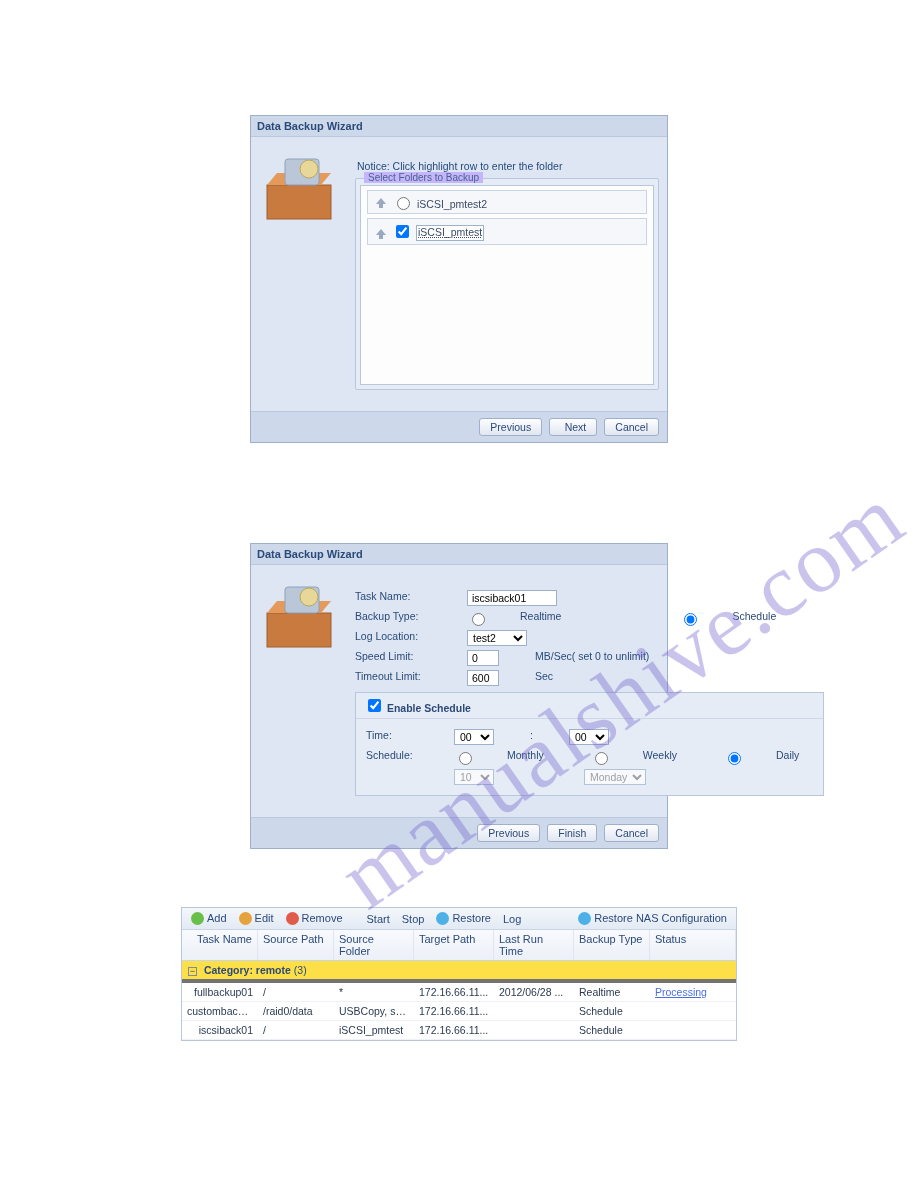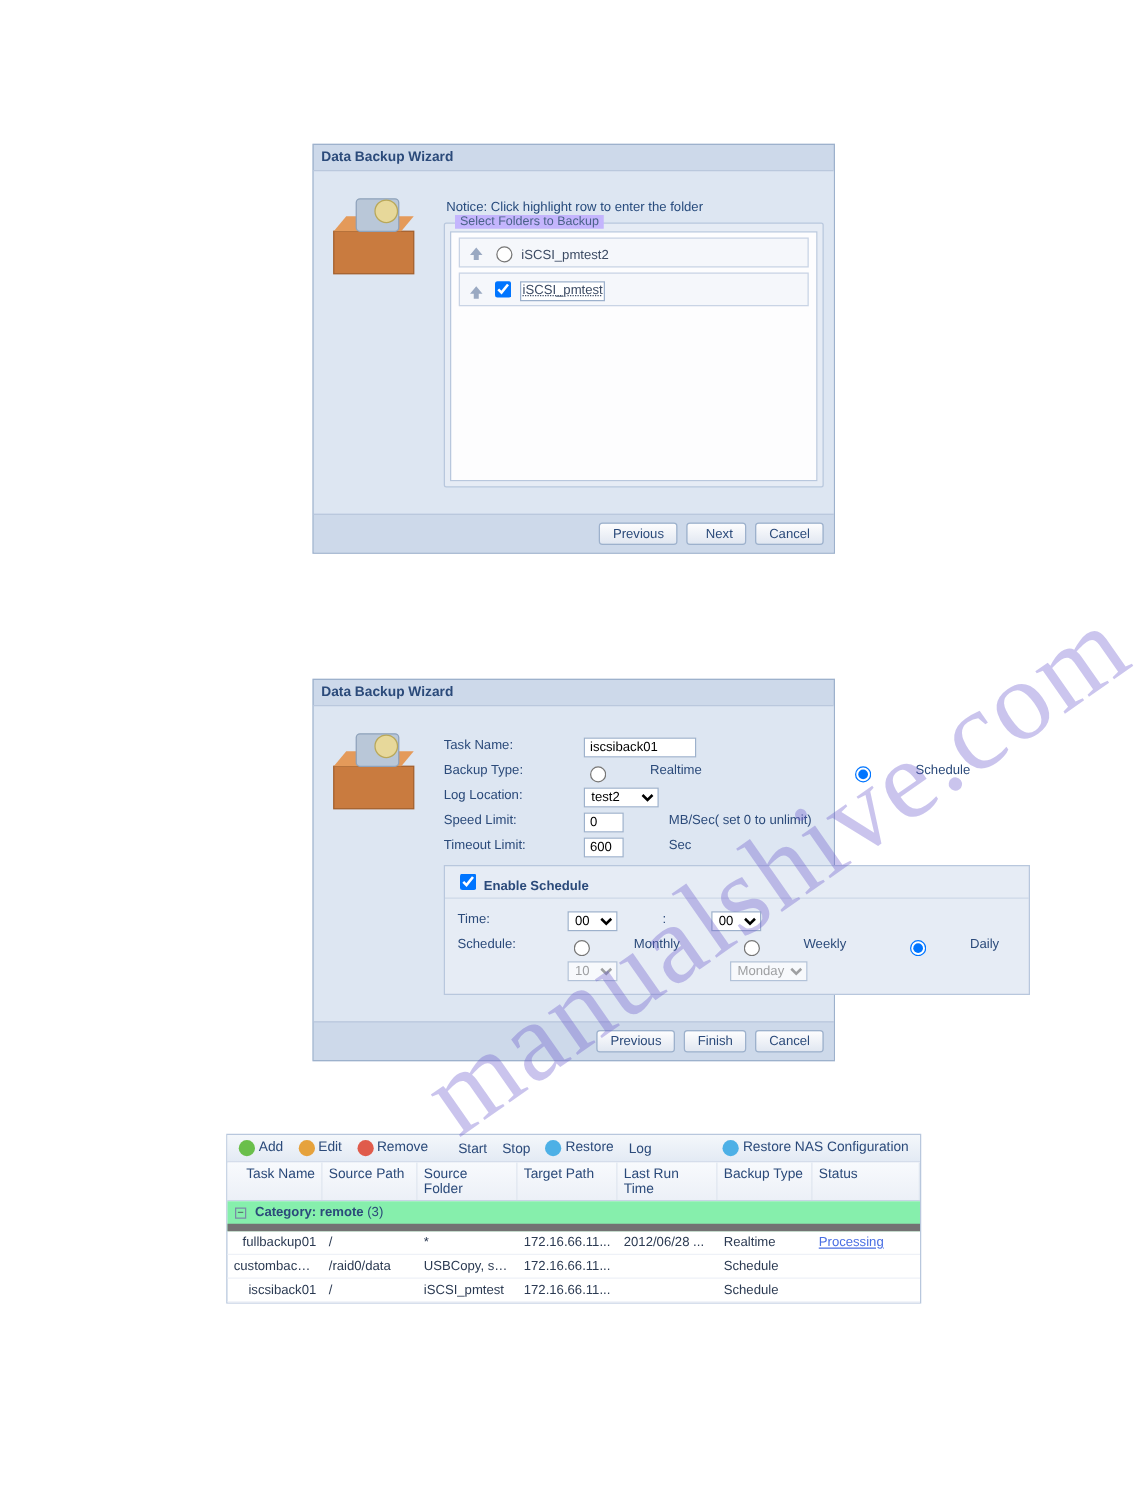--- a/index.html
+++ b/index.html
@@ -161,22 +161,22 @@
   .c-spath { width: 76px; }
   .c-sfold { width: 80px; }
   .c-tpath { width: 80px; }
   .c-lrun { width: 80px; }
   .c-btype { width: 76px; }
   .c-status { flex: 1; }
   .group-row {
     padding: 3px 6px;
     font-size: 10.5px;
     color: #2b4a7a;
-    border-bottom: 6px solid #737373;
-    background: #86efac;
+    border-bottom: 4px solid #737373;
+    background: #fde047;
   }
   .group-row b { font-weight: bold; }
   .minus { display:inline-block; width:9px; height:9px; border:1px solid #7a8aa8; text-align:center; line-height:7px; font-size:9px; color:#445; margin-right:4px; }
   .data-row {
     display: flex;
     font-size: 10.5px;
     color: #2b3a52;
     border-bottom: 1px solid #eef1f7;
   }
   .data-row > div { padding: 3px 5px; overflow: hidden; text-overflow: ellipsis; white-space: nowrap; }

